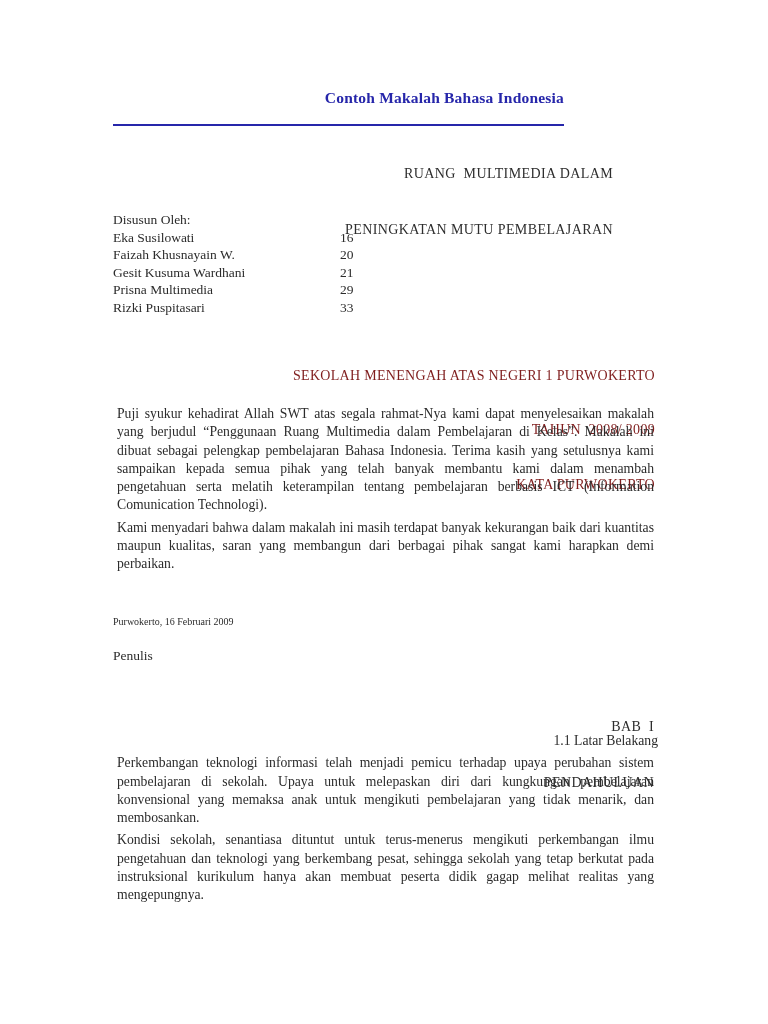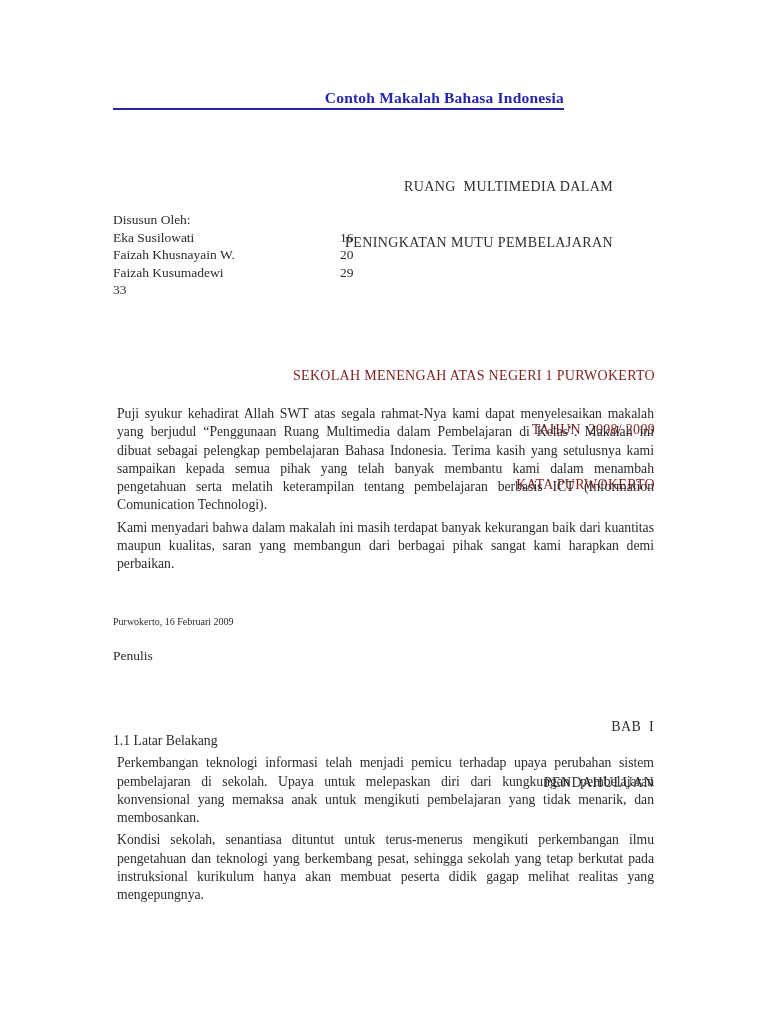--- a/index.html
+++ b/index.html
@@ -18,35 +18,35 @@
   }
   .abs { position: absolute; }
 
   
   .title-wrap {
     top: 89px;
     left: 113px;
     width: 451px;
     text-align: right;
     border-bottom: 2px solid #2626aa;
-    padding-bottom: 1px;
+    padding-bottom: 17px;
   }
   .title-link {
     color: #2626aa;
     font-weight: bold;
     font-size: 15.5px;
     line-height: 18px;
     text-decoration: none;
     letter-spacing: 0.2px;
     cursor: pointer;
   }
 
   
   .doc-title {
-    top: 141px;
+    top: 128px;
     right: 155px;
     text-align: right;
     font-size: 14px;
     line-height: 18.5px;
     letter-spacing: 0.4px;
     white-space: pre-wrap;
     color: #2e2e2e;
   }
 
   
@@ -100,21 +100,21 @@
   }
 
   
   .section {
     top: 732px;
     left: 113px;
     width: 545px;
     font-size: 13.7px;
     line-height: 18.3px;
   }
-  .section-heading { text-align: left; }
+  .section-heading { text-align: right; }
   .section p { text-align: justify; }
 </style>
 </head>
 <body>
 
 <div class="page">
 
   <div class="abs title-wrap">
     <a class="title-link">Contoh Makalah Bahasa Indonesia</a>
   </div>
@@ -128,24 +128,29 @@
     <div>Disusun Oleh:</div>
     <div class="author-row">
       <span class="author-name">Eka Susilowati</span>
       <span class="author-number">16</span>
     </div>
     <div class="author-row">
       <span class="author-name">Faizah Khusnayain W.</span>
       <span class="author-number">20</span>
     </div>
     <div class="author-row">
-      <span class="author-name">Faizah Kusumadewi</span>
+      <span class="author-name">Gesit Kusuma Wardhani</span>
+      <span class="author-number">21</span>
+    </div>
+    <div class="author-row">
+      <span class="author-name">Prisna Multimedia</span>
       <span class="author-number">29</span>
     </div>
     <div class="author-row">
+      <span class="author-name">Rizki Puspitasari</span>
       <span class="author-number">33</span>
     </div>
   </div>
 
   <div class="abs school">
     <div>SEKOLAH MENENGAH ATAS NEGERI 1 PURWOKERTO</div>
     <div>TAHUN  2008/ 2009</div>
     <div>KATA PURWOKERTO</div>
   </div>
 

